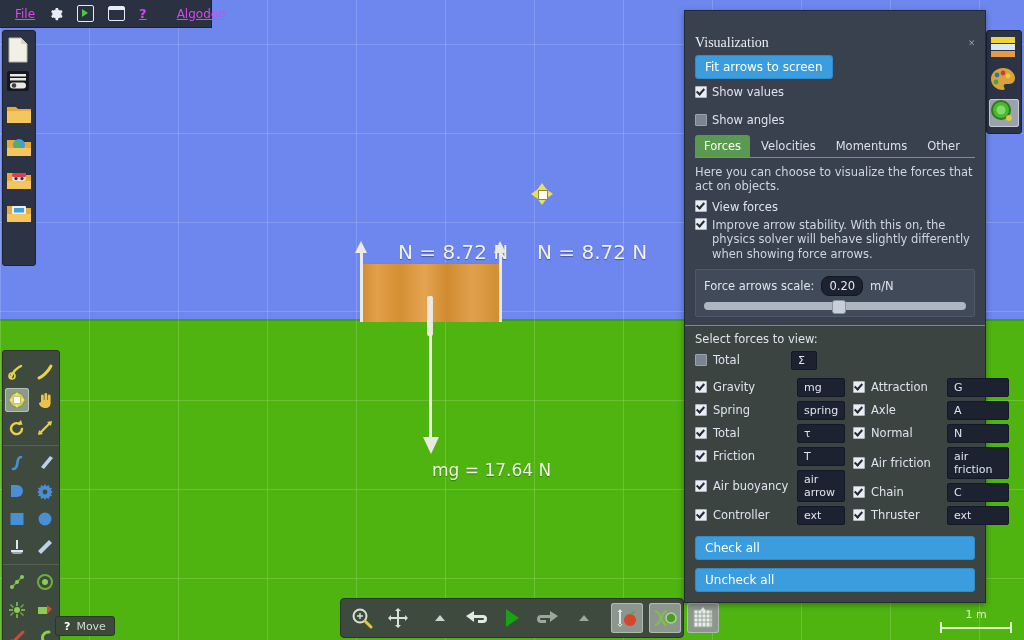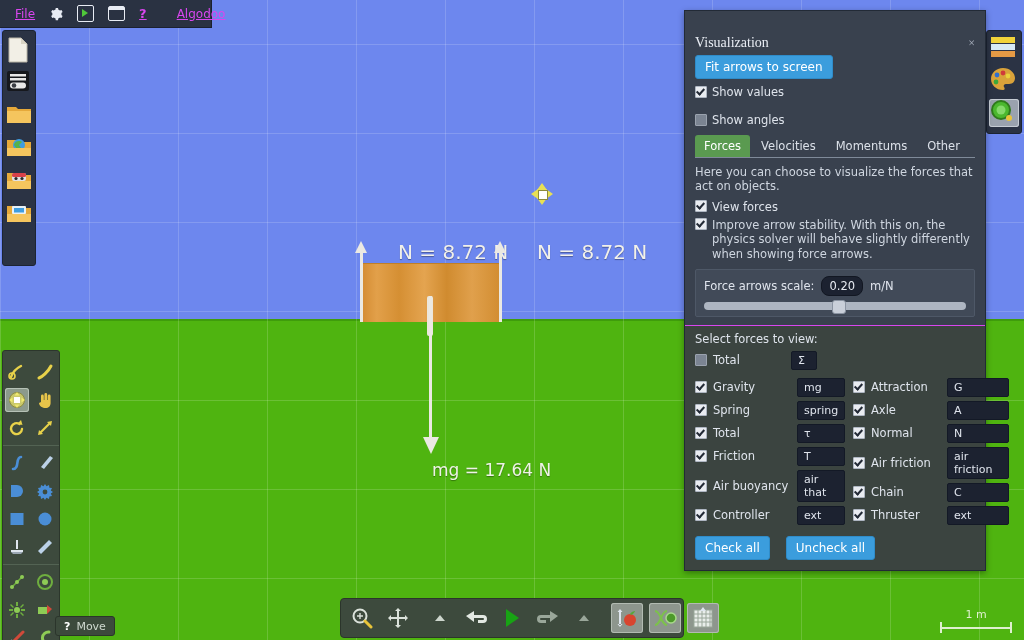--- a/index.html
+++ b/index.html
@@ -131,21 +131,21 @@
   #forcesel .hdr{color:#dfe4ec;font-size:11.5px;margin-bottom:5px;}
   .frow{display:flex;align-items:center;gap:6px;margin-bottom:4px;}
   .fname{width:78px;color:#dfe4ec;font-size:11.5px;white-space:nowrap;}
   .ftag{background:#1c2230;color:#dfe4ec;font-size:11px;padding:2px 6px;border-radius:2px;
       border:1px solid #131926;min-width:26px;box-sizing:border-box;}
   .fgrid{display:flex;gap:8px;}
   .fgrid > div{flex:1;}
   .ftag.w-wide{width:48px;}
   .ftag.w-norm{width:62px;}
   .ftag.w-sm{width:62px;}
-  .btnsrow{display:flex;gap:16px;margin-top:7px;}
+  .btnsrow{display:flex;gap:8px;margin-top:7px;flex-direction:column;}
 </style>
 </head>
 <body>
 
 <div id="scene">
   <div class="sky"></div>
   <div class="ground"></div>
   <div class="groundline"></div>
 
   <div id="gridlayer">
@@ -610,21 +610,21 @@
           <span class="ftag w-wide">τ</span>
         </div>
         <div class="frow">
           <span class="cb on"></span>
           <span class="fname">Friction</span>
           <span class="ftag w-wide">T</span>
         </div>
         <div class="frow">
           <span class="cb on"></span>
           <span class="fname">Air buoyancy</span>
-          <span class="ftag w-wide">air that</span>
+          <span class="ftag w-wide">air arrow</span>
         </div>
         <div class="frow">
           <span class="cb on"></span>
           <span class="fname">Controller</span>
           <span class="ftag w-wide">ext</span>
         </div>
       </div>
 
       <div>
         <div class="frow">

